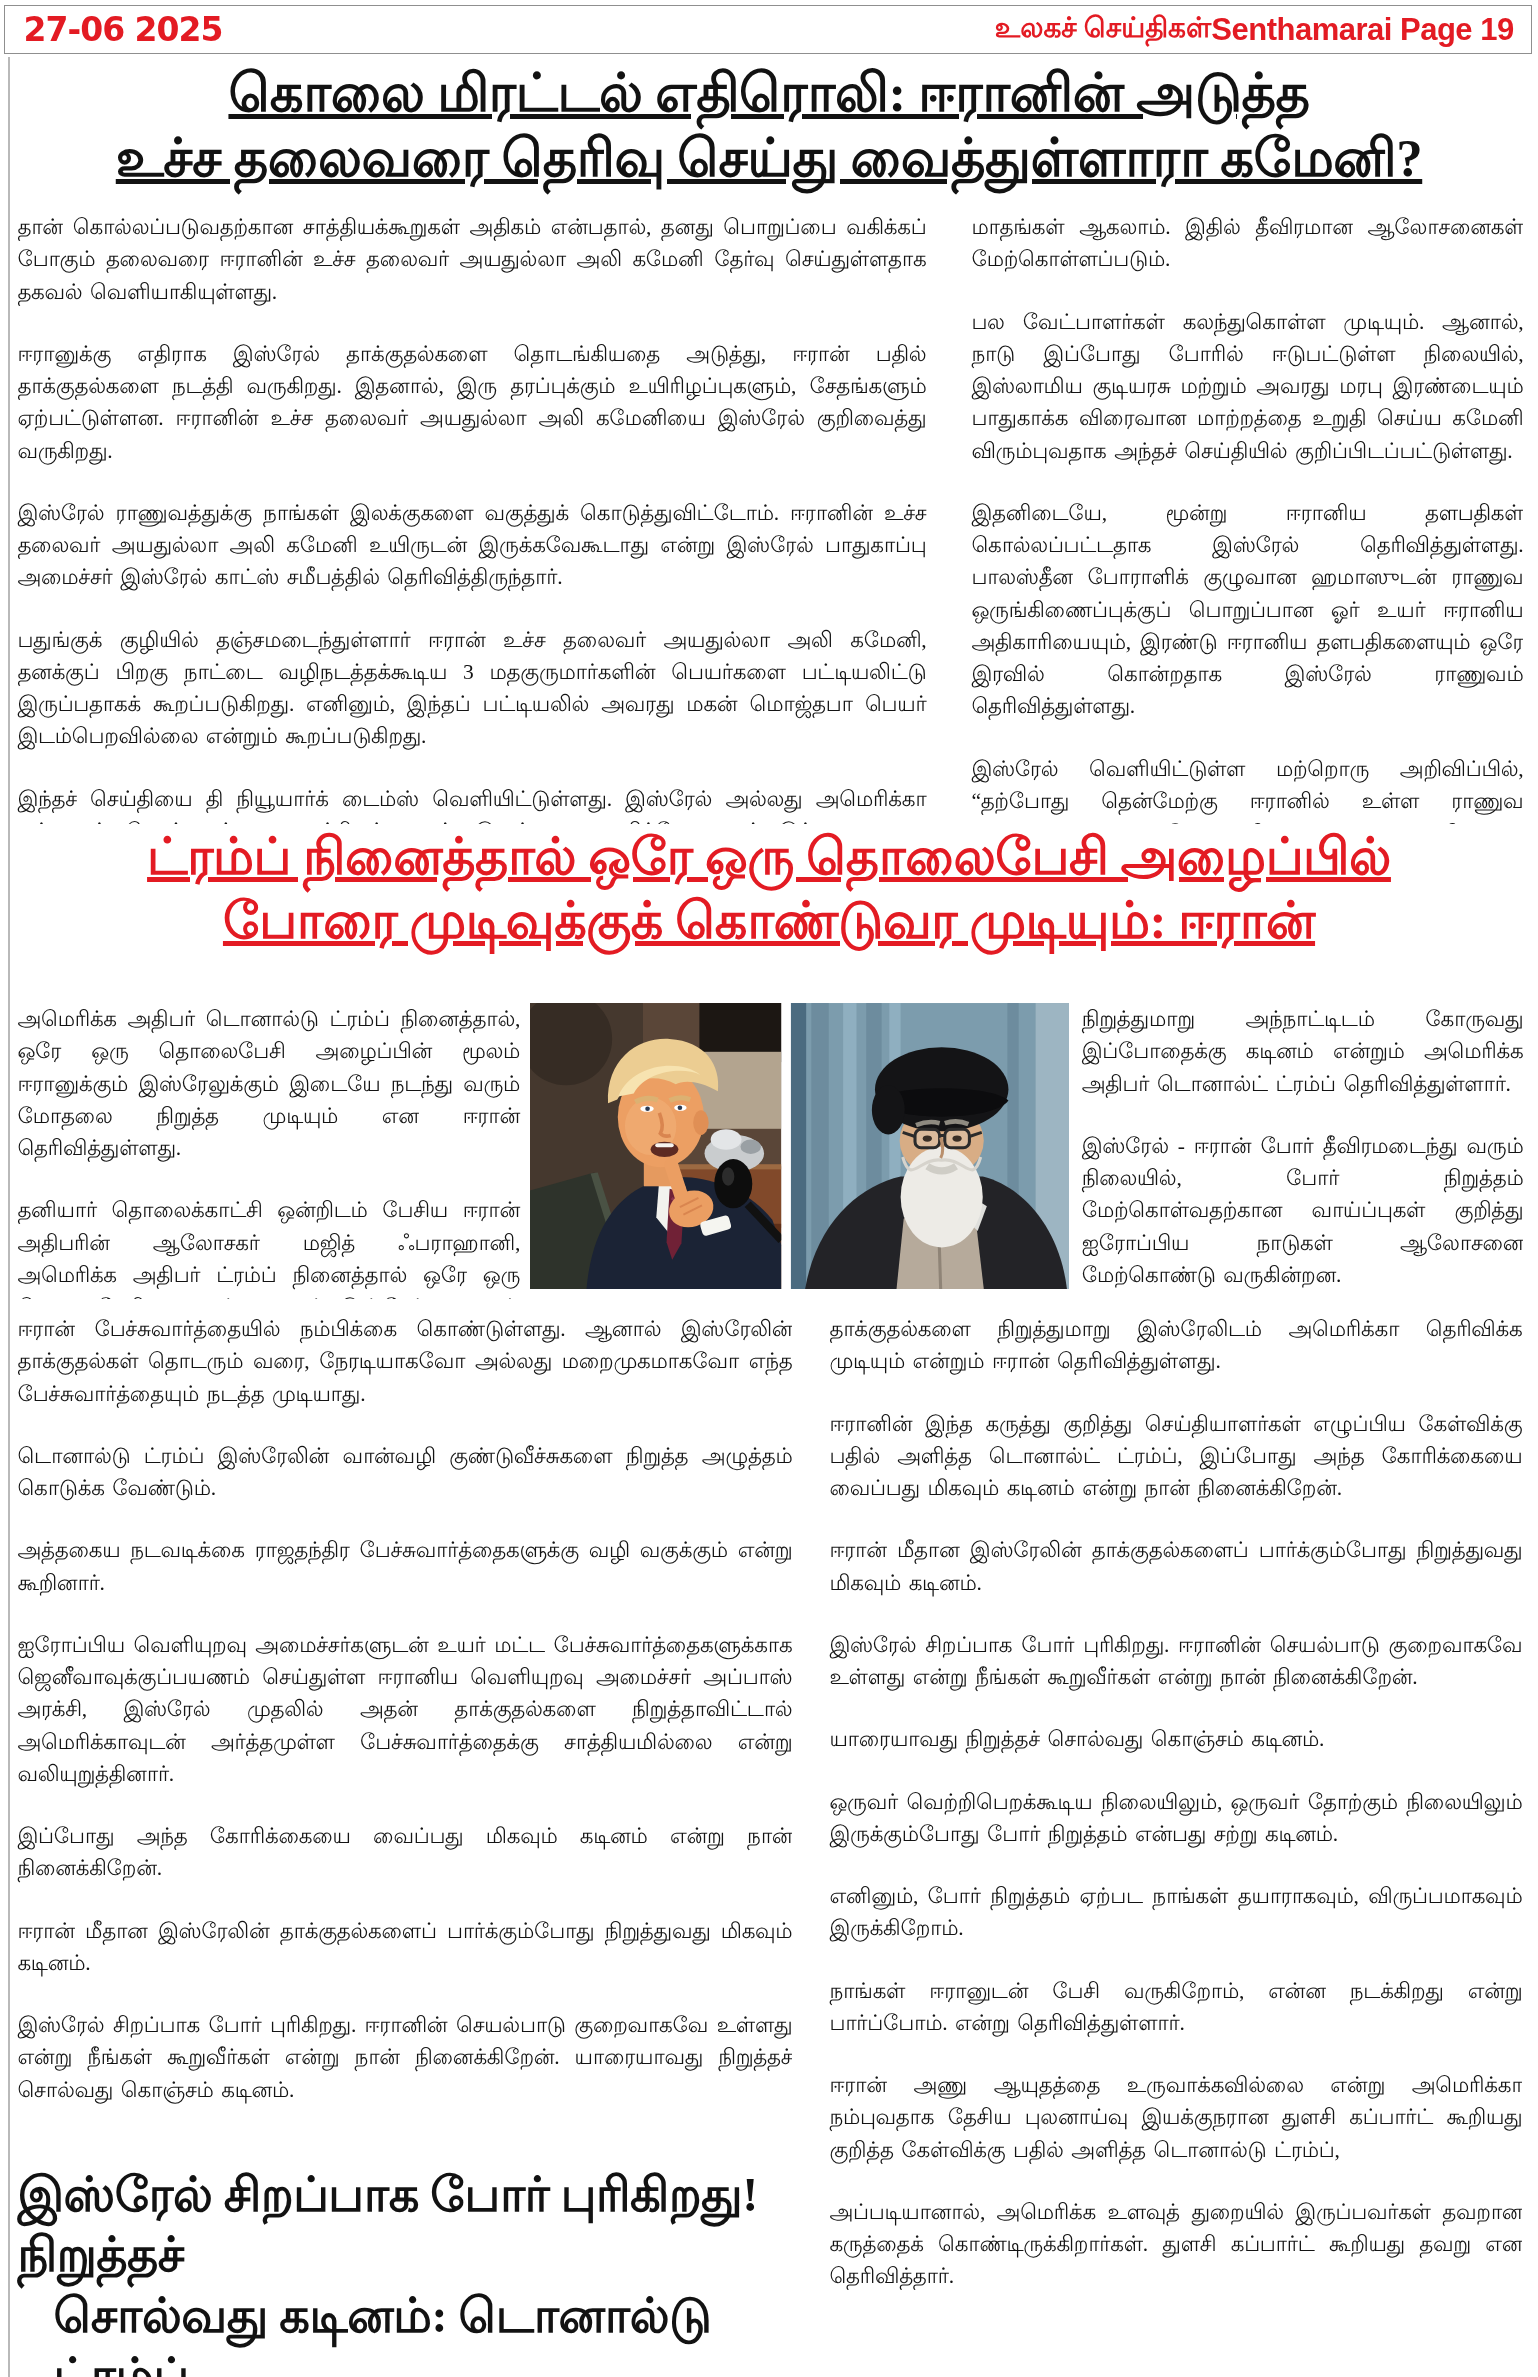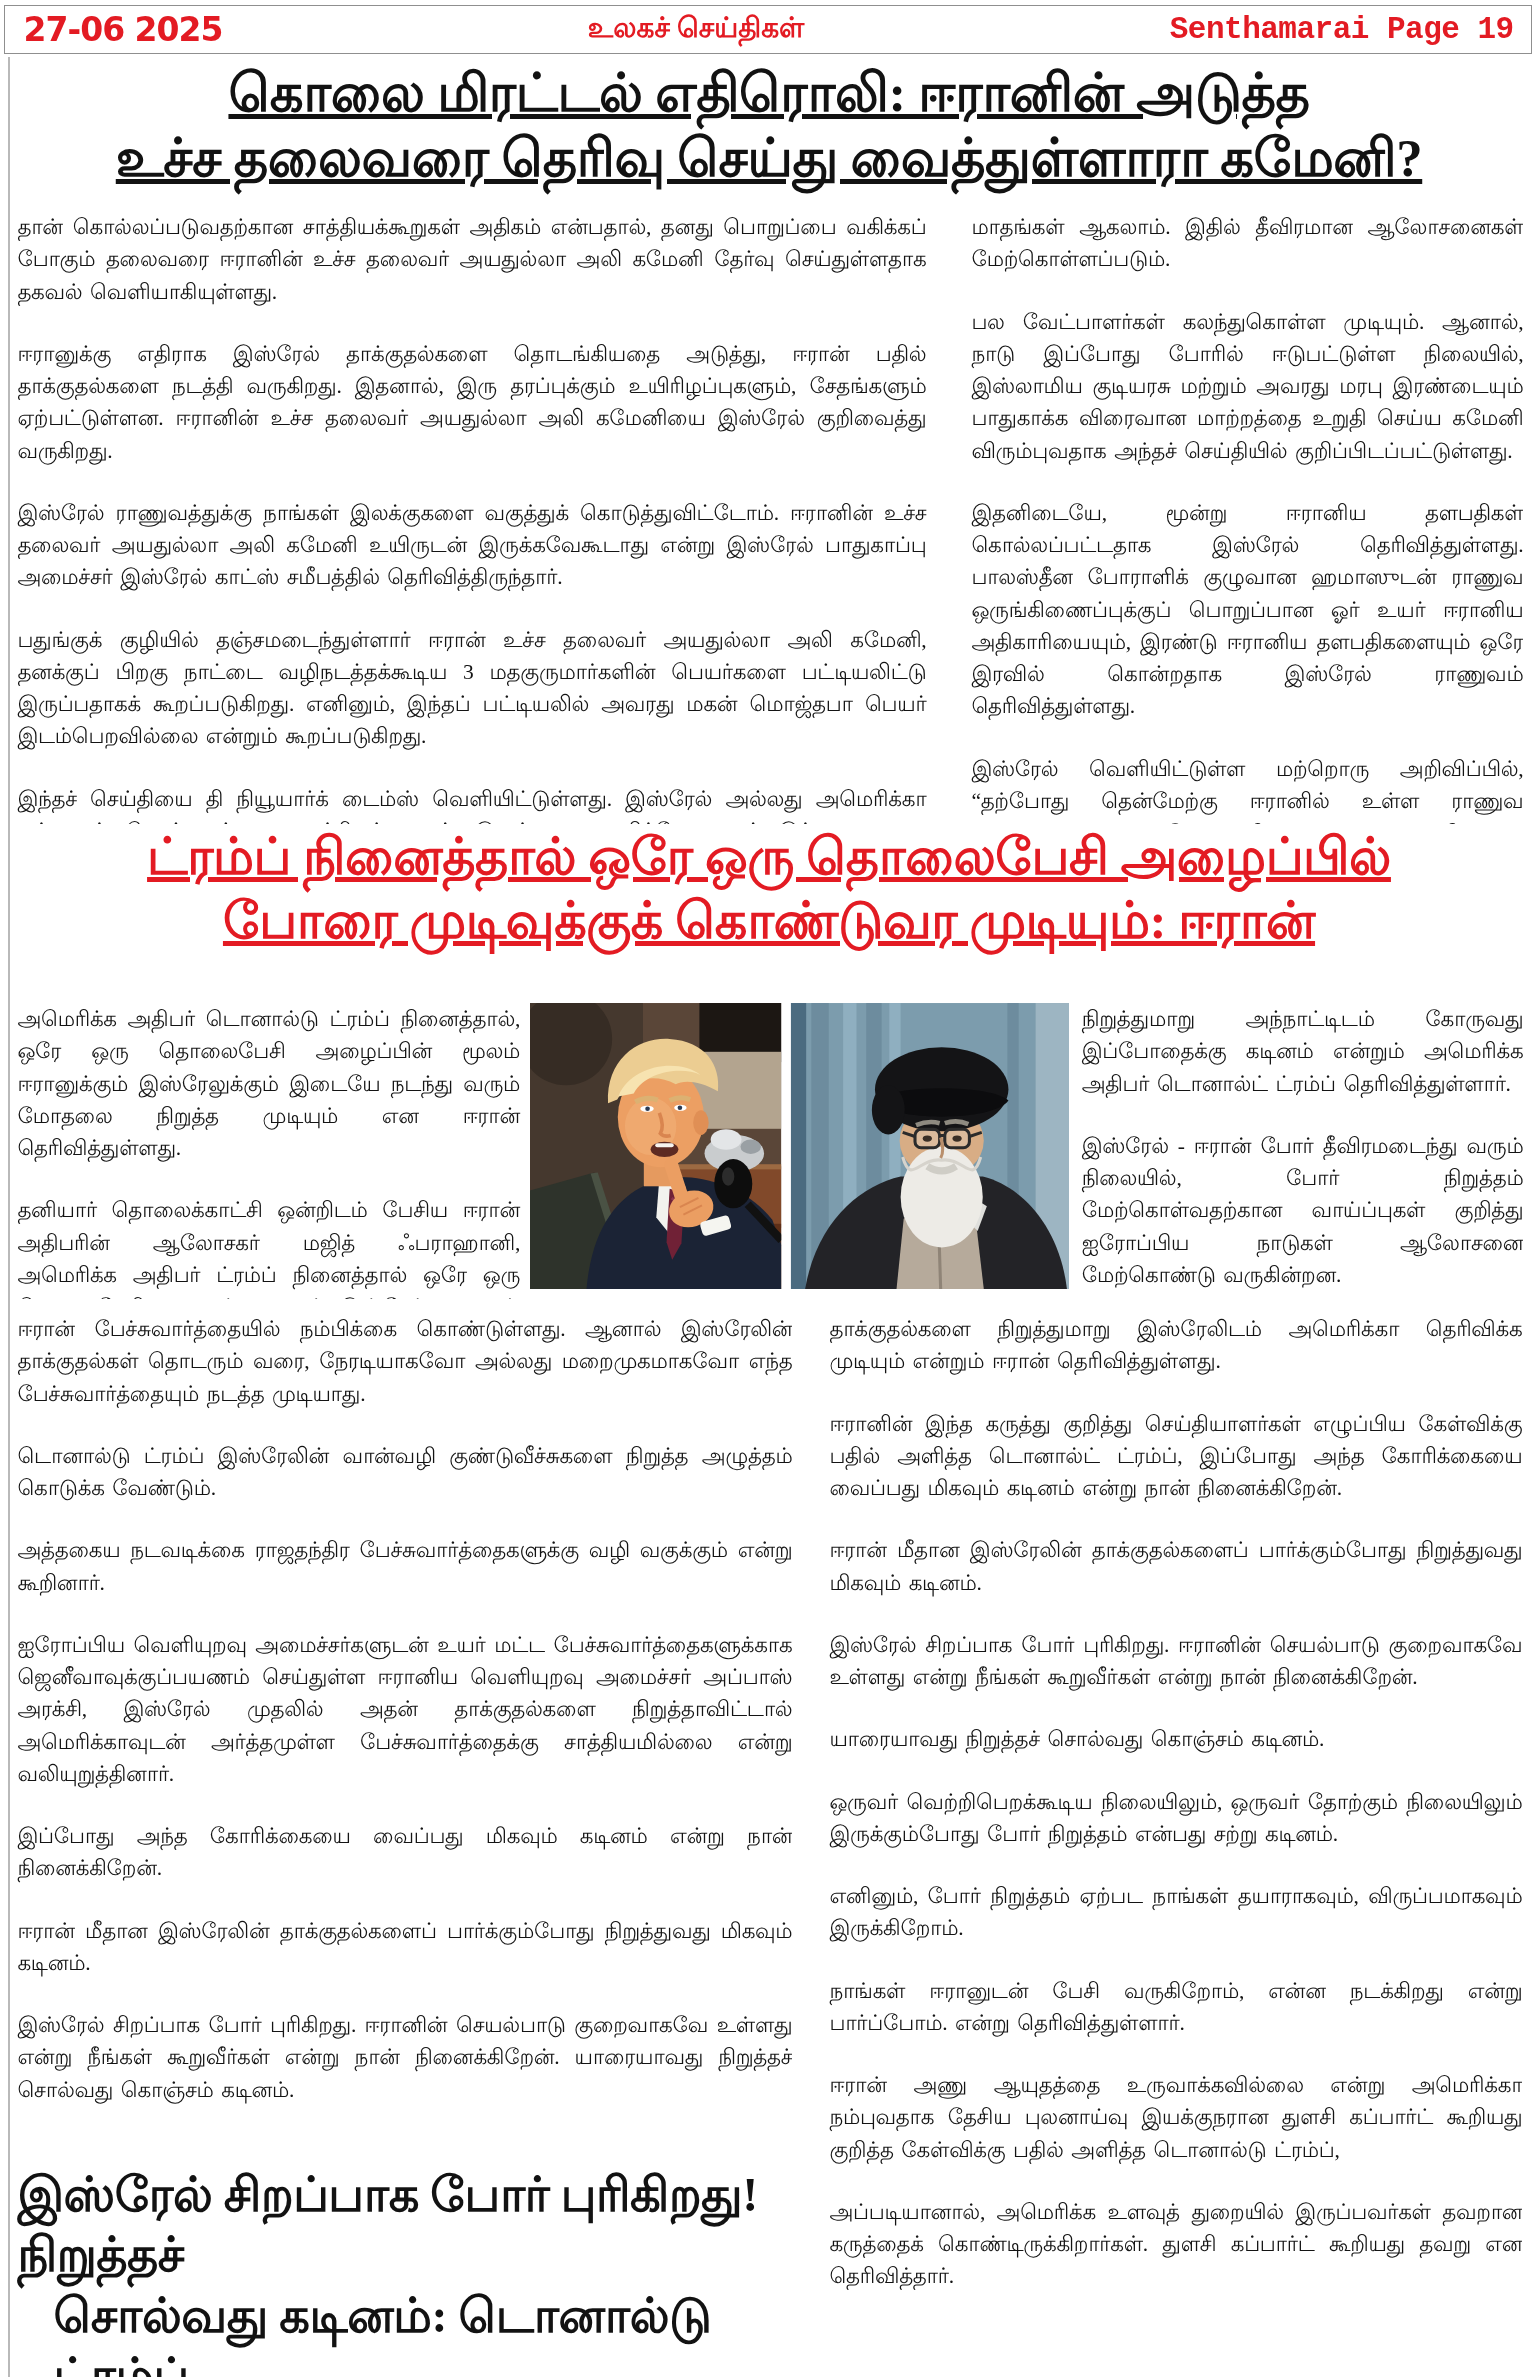--- a/index.html
+++ b/index.html
@@ -3,22 +3,22 @@
 <meta charset="utf-8">
 <style>
   html,body{margin:0;padding:0;background:#e9e9e9;}
   .page{position:relative;width:1538px;height:2377px;background:#ffffff;overflow:hidden;
         font-family:"Liberation Serif", serif;color:#141414;}
   
   .topbar{position:absolute;left:4.1px;top:5.1px;width:1528px;height:49px;box-sizing:border-box;
           border:1.5px solid #8f8f8f;background:#fff;display:flex;align-items:center;}
   .topbar .date{margin-left:18.5px;font-family:"DejaVu Sans",sans-serif;font-weight:bold;
                 font-size:33px;color:#e31b23;letter-spacing:-1px;white-space:nowrap;}
-  .topbar .center{flex:1;text-align:center;font-weight:bold;font-size:28px;color:#e31b23;}
-  .topbar .right{margin-right:17.4px;font-family:Liberation Mono, monospace;font-weight:bold;
+  .topbar .center{flex:1;text-align:right;font-weight:bold;font-size:28px;color:#e31b23;}
+  .topbar .right{margin-right:17.4px;font-family:Liberation Sans, sans-serif;font-weight:bold;
                  font-size:31px;color:#e31b23;white-space:nowrap;letter-spacing:-0.5px;}
   .leftrule{position:absolute;left:8.2px;top:57px;width:1.5px;height:2320px;background:#b9b9b9;}
   
   .hl{width:1538px;text-align:center;font-weight:bold;letter-spacing:-0.5px;}
   .hl .ln{white-space:nowrap;text-decoration:underline;}
   .hl1{position:absolute;top:61px;left:0;font-size:53px;line-height:1.22;color:#121212;}
   .hl2{position:absolute;top:825px;left:0;font-size:51px;line-height:1.26;color:#e31b23;}
   
   .a1{position:absolute;top:211px;left:17.4px;width:1506px;height:613px;display:flex;gap:45px;overflow:hidden;}
   .a1L{width:909px;}

